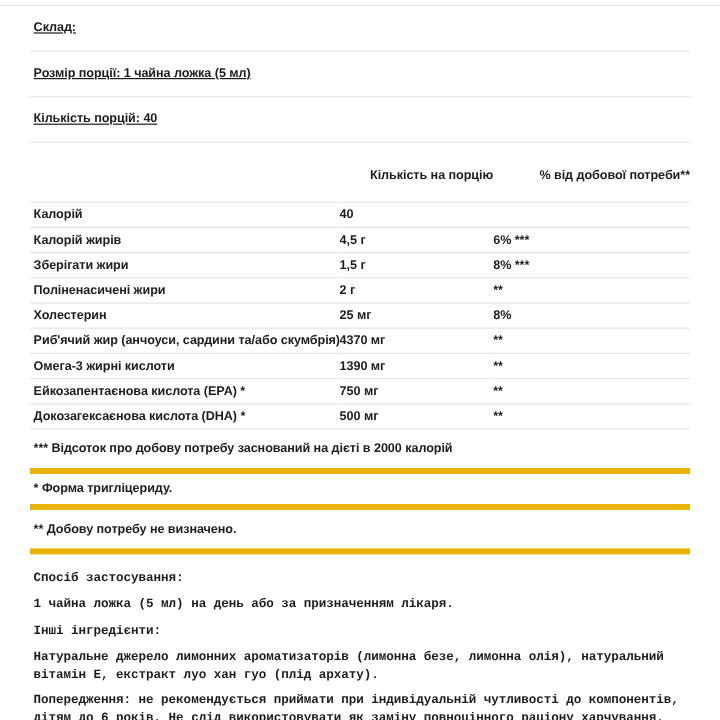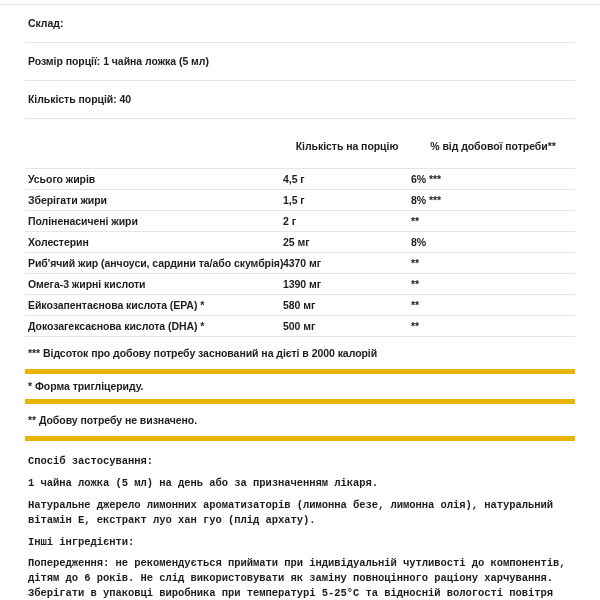--- a/index.html
+++ b/index.html
@@ -15,28 +15,29 @@
     width: 600px;
     height: 600px;
     padding: 0 25px;
     overflow: hidden;
   }
   .divider-top { border-top: 1px solid #e6e6e6; margin-top: 4px; }
   .info-row {
     padding: 12px 3px;
     border-bottom: 1px solid #e6e6e6;
     line-height: 13px;
+    text-decoration: underline;
   }
   table {
     width: 100%;
     border-collapse: collapse;
     table-layout: fixed;
   }
   thead th {
-    text-align: center;
+    text-align: right;
     font-weight: 700;
     padding: 21px 0 15px 0;
     border-bottom: 1px solid #e6e6e6;
     line-height: 13px;
   }
   tbody td {
     font-weight: 700;
     padding: 4px 0 3px 0;
     border-bottom: 1px solid #e6e6e6;
     line-height: 13px;
@@ -71,23 +72,28 @@
       <col>
     </colgroup>
     <thead>
       <tr>
         <th class="c1"></th>
         <th>Кількість на порцію</th>
         <th>% від добової потреби**</th>
       </tr>
     </thead>
     <tbody>
+    <tr>
+      <td class="c1">Калорій</td>
+      <td>40</td>
+      <td></td>
+    </tr>
 
     <tr>
-      <td class="c1">Усього жирів</td>
+      <td class="c1">Калорій жирів</td>
       <td>4,5 г</td>
       <td>6% ***</td>
     </tr>
 
     <tr>
       <td class="c1">Зберігати жири</td>
       <td>1,5 г</td>
       <td>8% ***</td>
     </tr>
 
@@ -110,37 +116,37 @@
     </tr>
 
     <tr>
       <td class="c1">Омега-3 жирні кислоти</td>
       <td>1390 мг</td>
       <td>**</td>
     </tr>
 
     <tr>
       <td class="c1">Ейкозапентаєнова кислота (EPA) *</td>
-      <td>580 мг</td>
+      <td>750 мг</td>
       <td>**</td>
     </tr>
 
     <tr>
       <td class="c1">Докозагексаєнова кислота (DHA) *</td>
       <td>500 мг</td>
       <td>**</td>
     </tr>
   </tbody>
   </table>
 
   <div class="footnote">*** Відсоток про добову потребу заснований на дієті в 2000 калорій</div>
   <div class="footnote last">* Форма тригліцериду.</div>
   <div class="footnote">** Добову потребу не визначено.</div>
 
   <div class="bottom">
     <p>Спосіб застосування:</p>
     <p>1 чайна ложка (5 мл) на день або за призначенням лікаря.</p>
+    <p>Інші інгредієнти:</p>
     <p>Натуральне джерело лимонних ароматизаторів (лимонна безе, лимонна олія), натуральний вітамін E, екстракт луо хан гуо (плід архату).</p>
-    <p>Інші інгредієнти:</p>
     <p class="warning">Попередження: не рекомендується приймати при індивідуальній чутливості до компонентів, дітям до 6 років. Не слід використовувати як заміну повноцінного раціону харчування. Зберігати в упаковці виробника при температурі 5-25°C та відносній вологості повітря 35-75%, уникати прямих сонячних променів та нагрівання. Зберігати у недоступному для дітей місці.</p>
   </div>
 
 </div>
 
 </body></html>

